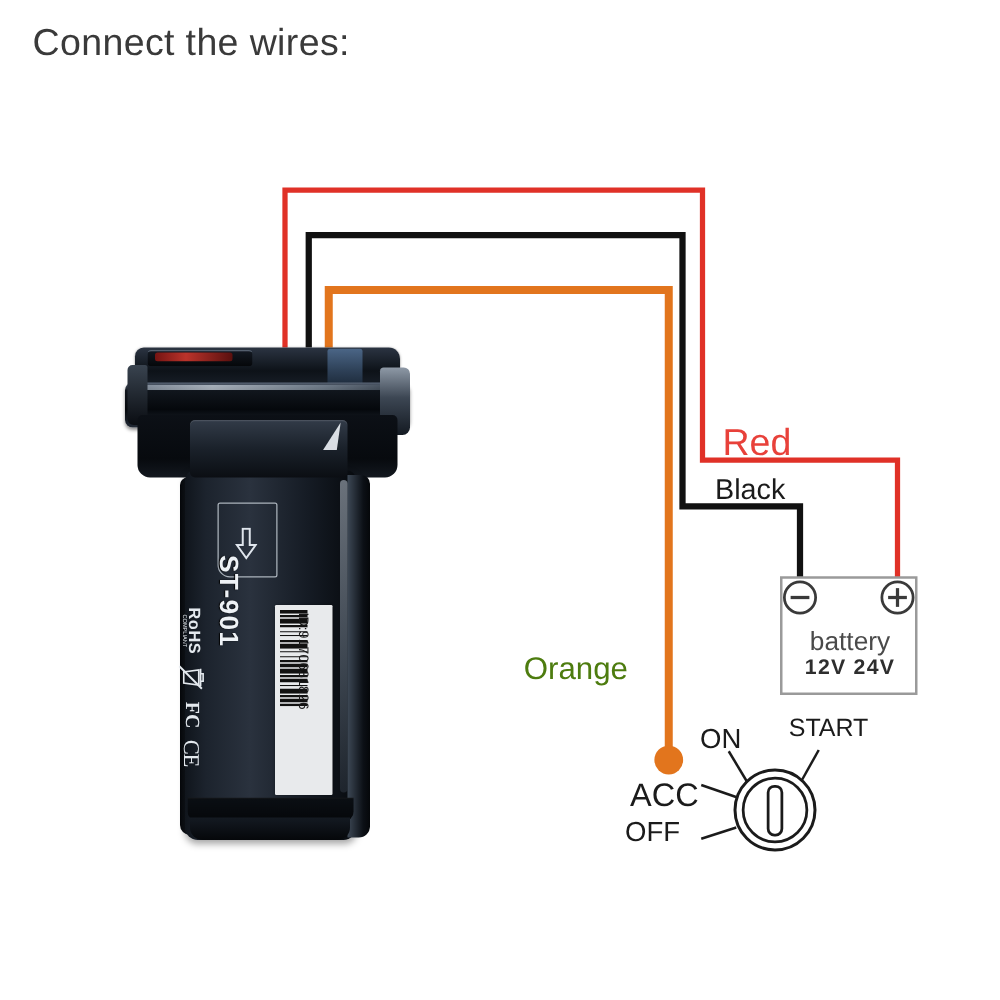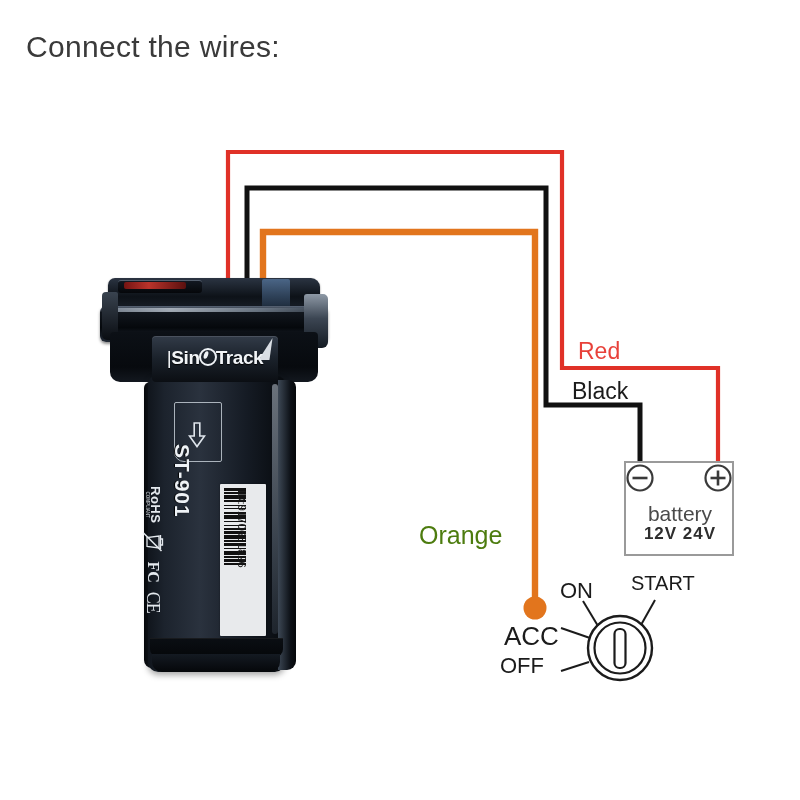--- a/index.html
+++ b/index.html
@@ -13,21 +13,21 @@
     height: 800px;
     background: #ffffff;
     overflow: hidden;
     font-family: "Liberation Sans", sans-serif;
   }
 
   
   #title {
     position: absolute;
     left: 26px;
-    top: 30px;
+    top: 18px;
     font-size: 30px;
     color: #3a3a3a;
     letter-spacing: 0.3px;
     font-weight: 400;
     white-space: nowrap;
   }
 
   
   #wires, #schematic {
     position: absolute;
@@ -248,21 +248,21 @@
     transform: rotate(90deg);
     transform-origin: left top;
   }
 
   
   .lbl {
     position: absolute;
     white-space: nowrap;
     font-family: "Liberation Sans", sans-serif;
   }
-  #lbl-red    { left: 578px; top: 338px; font-size: 23px; color: #e8413a; }
+  #lbl-red    { left: 578px; top: 338px; font-size: 30px; color: #e8413a; }
   #lbl-black  { left: 572px; top: 378px; font-size: 23px; color: #1b1b1b; text-align: right; }
   #lbl-orange { left: 419px; top: 521px; font-size: 25px; color: #4d7c0f; }
 
   #lbl-battery { left: 627px; top: 502px; width: 106px; text-align: center;
                  font-size: 21px; color: #4a4a4a; }
   #lbl-volts   { left: 627px; top: 524px; width: 106px; text-align: center;
                  font-size: 17px; color: #2e2e2e; font-weight: 700; letter-spacing: 1px; }
 
   #lbl-on    { left: 560px; top: 578px; font-size: 22px; color: #1b1b1b; }
   #lbl-start { left: 631px; top: 572px; font-size: 20px; color: #1b1b1b; }
@@ -346,21 +346,20 @@
     <div class="dev-layer" id="shoulder"></div>
 
     <div class="dev-layer" id="body-left-edge"></div>
     <div class="dev-layer" id="body"></div>
     <div class="dev-layer" id="body-right-edge"></div>
     <div class="dev-layer" id="body-right-hi"></div>
     <div class="dev-layer" id="body-bottom-band"></div>
     <div class="dev-layer" id="body-foot"></div>
 
     <div class="dev-layer" id="logo-plate"></div>
-    <div class="dev-layer" id="logo-text"><span class="bar">|</span><span>Sin</span><span id="logo-o"></span><span>Track</span></div>
     <div class="dev-layer" id="antenna"></div>
 
     <div class="dev-layer" id="sim-slot"></div>
     <svg class="dev-layer" id="sim-arrow" viewBox="0 0 18 26" xmlns="http://www.w3.org/2000/svg">
       <path d="M6.2 1 L11.8 1 L11.8 14 L16.5 14 L9 24.5 L1.5 14 L6.2 14 Z" fill="none" stroke="#dfe5ec" stroke-width="1.6"></path>
     </svg>
 
     <div class="dev-layer" id="model">ST-901</div>
 
     <div class="dev-layer" id="certs">

